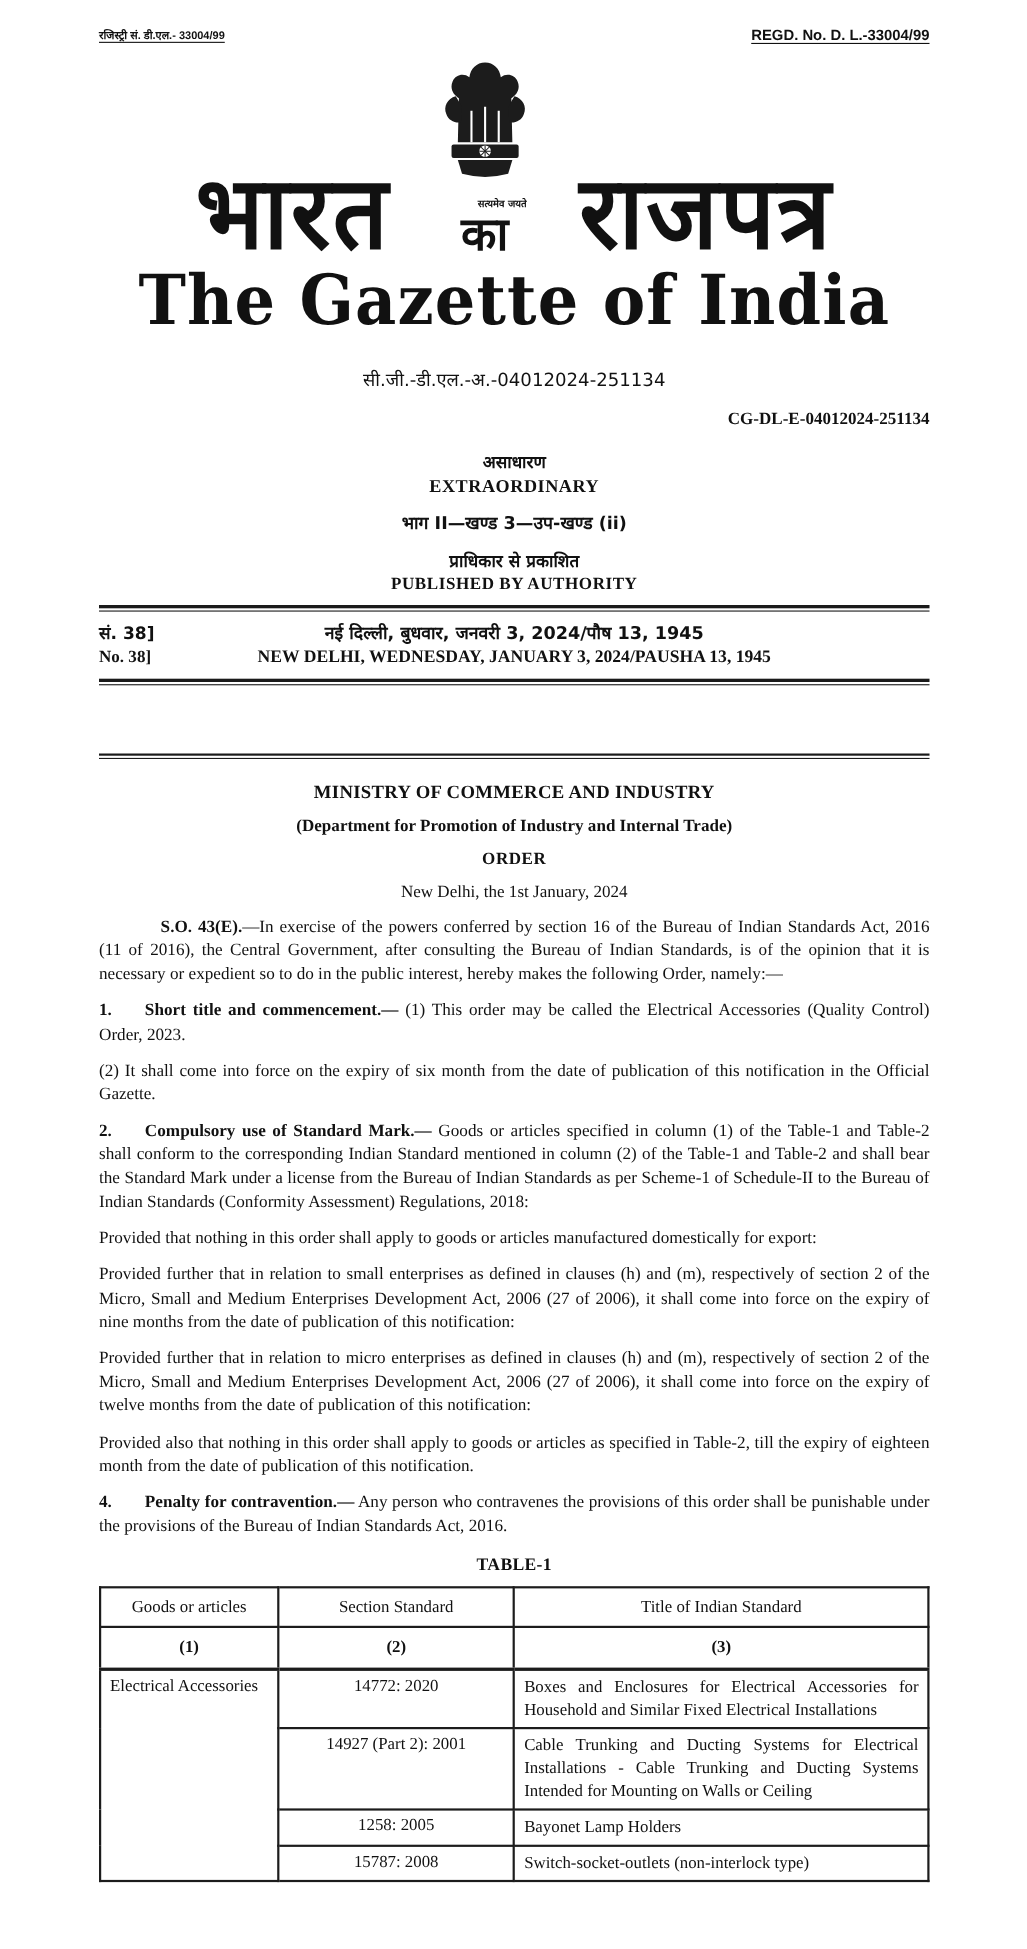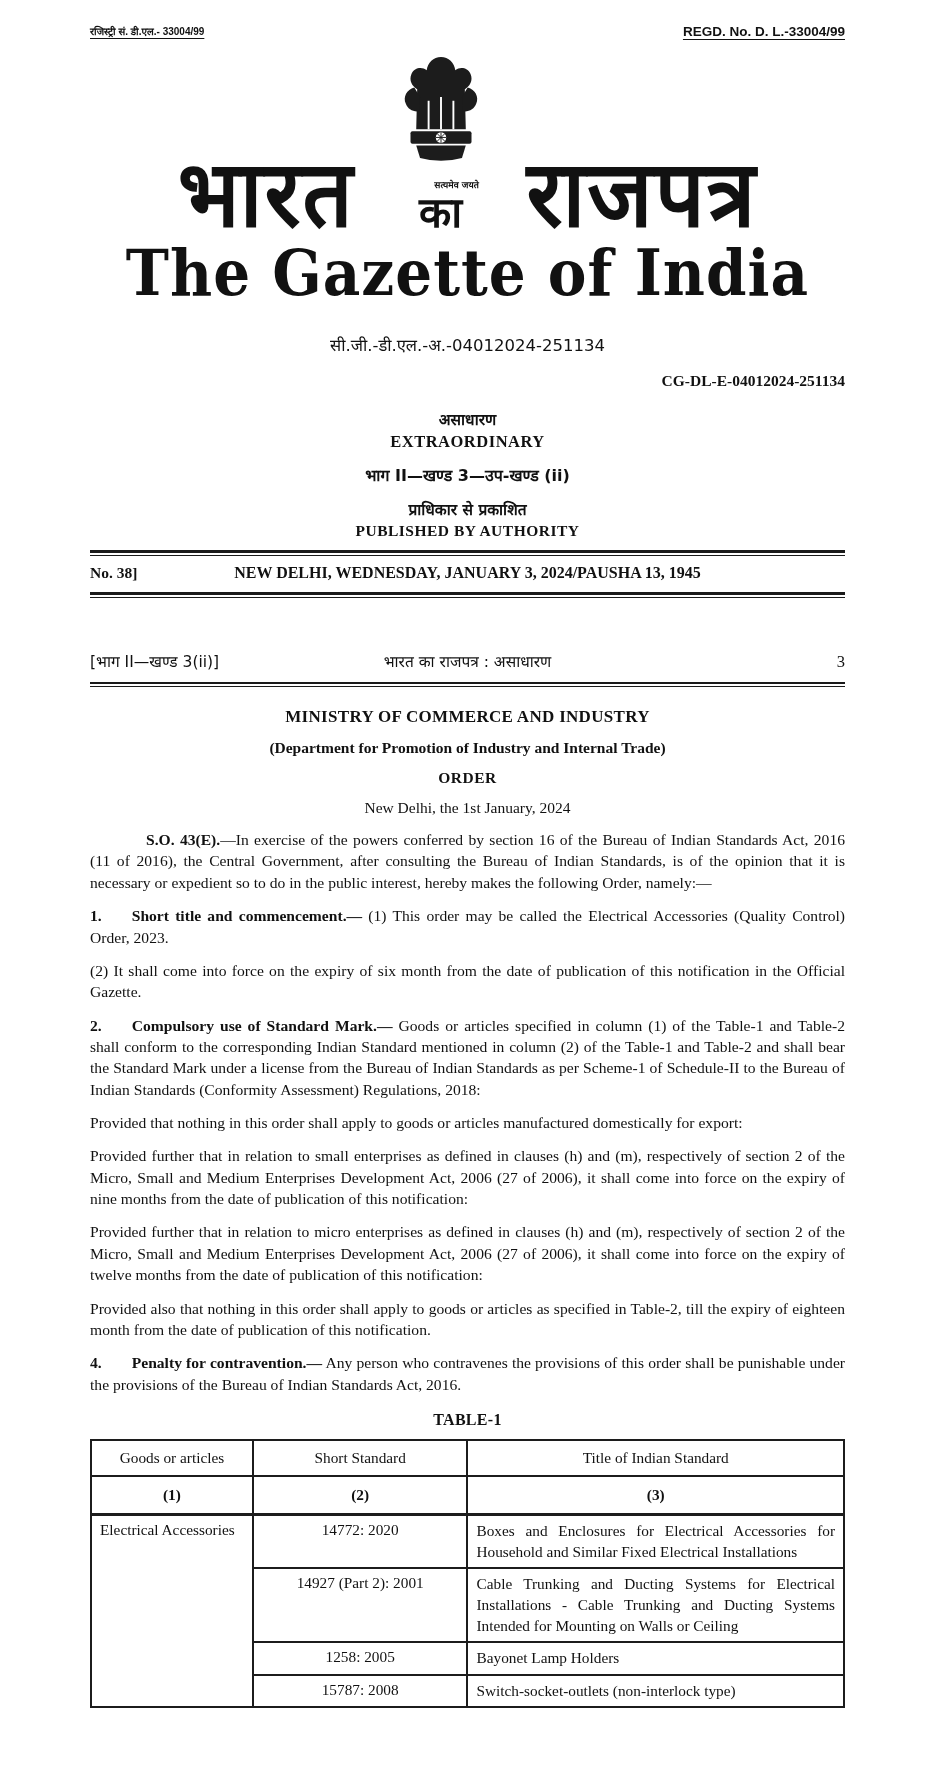--- a/index.html
+++ b/index.html
@@ -119,36 +119,36 @@
 
   <div class="c extra-hi">असाधारण</div>
   <div class="c extra-en">EXTRAORDINARY</div>
   <div class="c part-hi">भाग II—खण्ड 3—उप-खण्ड (ii)</div>
   <div class="c auth-hi">प्राधिकार से प्रकाशित</div>
   <div class="c auth-en">PUBLISHED BY AUTHORITY</div>
 
   <div class="dbl-rule"></div>
 
   <div class="issue-grid">
+    <div class="issue-row">
+      <span class="issue-no hindi">सं.  38]</span>
+      <span class="issue-date hindi">नई दिल्ली, बुधवार, जनवरी 3, 2024/पौष 13, 1945</span>
+      <span style="width:140px"></span>
+    </div>
     <div class="issue-row" style="margin-top:3px">
       <span class="issue-no">No. 38]</span>
       <span class="issue-date">NEW DELHI, WEDNESDAY, JANUARY 3, 2024/PAUSHA 13, 1945</span>
       <span style="width:140px"></span>
     </div>
   </div>
 
   <div class="dbl-rule"></div>
 
   <div class="spacer-lg"></div>
 
-  <div class="running-header">
-    <span class="rh-left">[भाग II—खण्ड  3(ii)]</span>
-    <span class="rh-center">भारत का राजपत्र : असाधारण</span>
-    <span class="rh-page">3</span>
-  </div>
 
   <div class="dbl-rule thin"></div>
 
   <div class="c ministry">MINISTRY OF COMMERCE AND INDUSTRY</div>
   <div class="c dept">(Department for Promotion of Industry and Internal Trade)</div>
   <div class="c order-h">ORDER</div>
   <div class="c place-date">New Delhi, the 1st January, 2024</div>
 
   <p class="para first-indent"><span class="pbold">S.O. 43(E).</span><span>—In exercise of the powers conferred by section 16 of the Bureau of Indian Standards Act, 2016 (11 of 2016), the Central Government, after consulting the Bureau of Indian Standards, is of the opinion that it is necessary or expedient so to do in the public interest, hereby makes the following Order, namely:—</span></p>
 
@@ -165,21 +165,21 @@
 
   <table class="std">
     <colgroup>
         <col class="c1">
         <col class="c2">
         <col class="c3">
       </colgroup>
     <thead>
       <tr>
         <th>Goods or articles</th>
-        <th>Short Standard</th>
+        <th>Section Standard</th>
         <th>Title of Indian Standard</th>
       </tr>
       <tr class="num-row">
         <td>(1)</td>
         <td>(2)</td>
         <td>(3)</td>
       </tr>
     </thead>
     <tbody>
       <tr>

